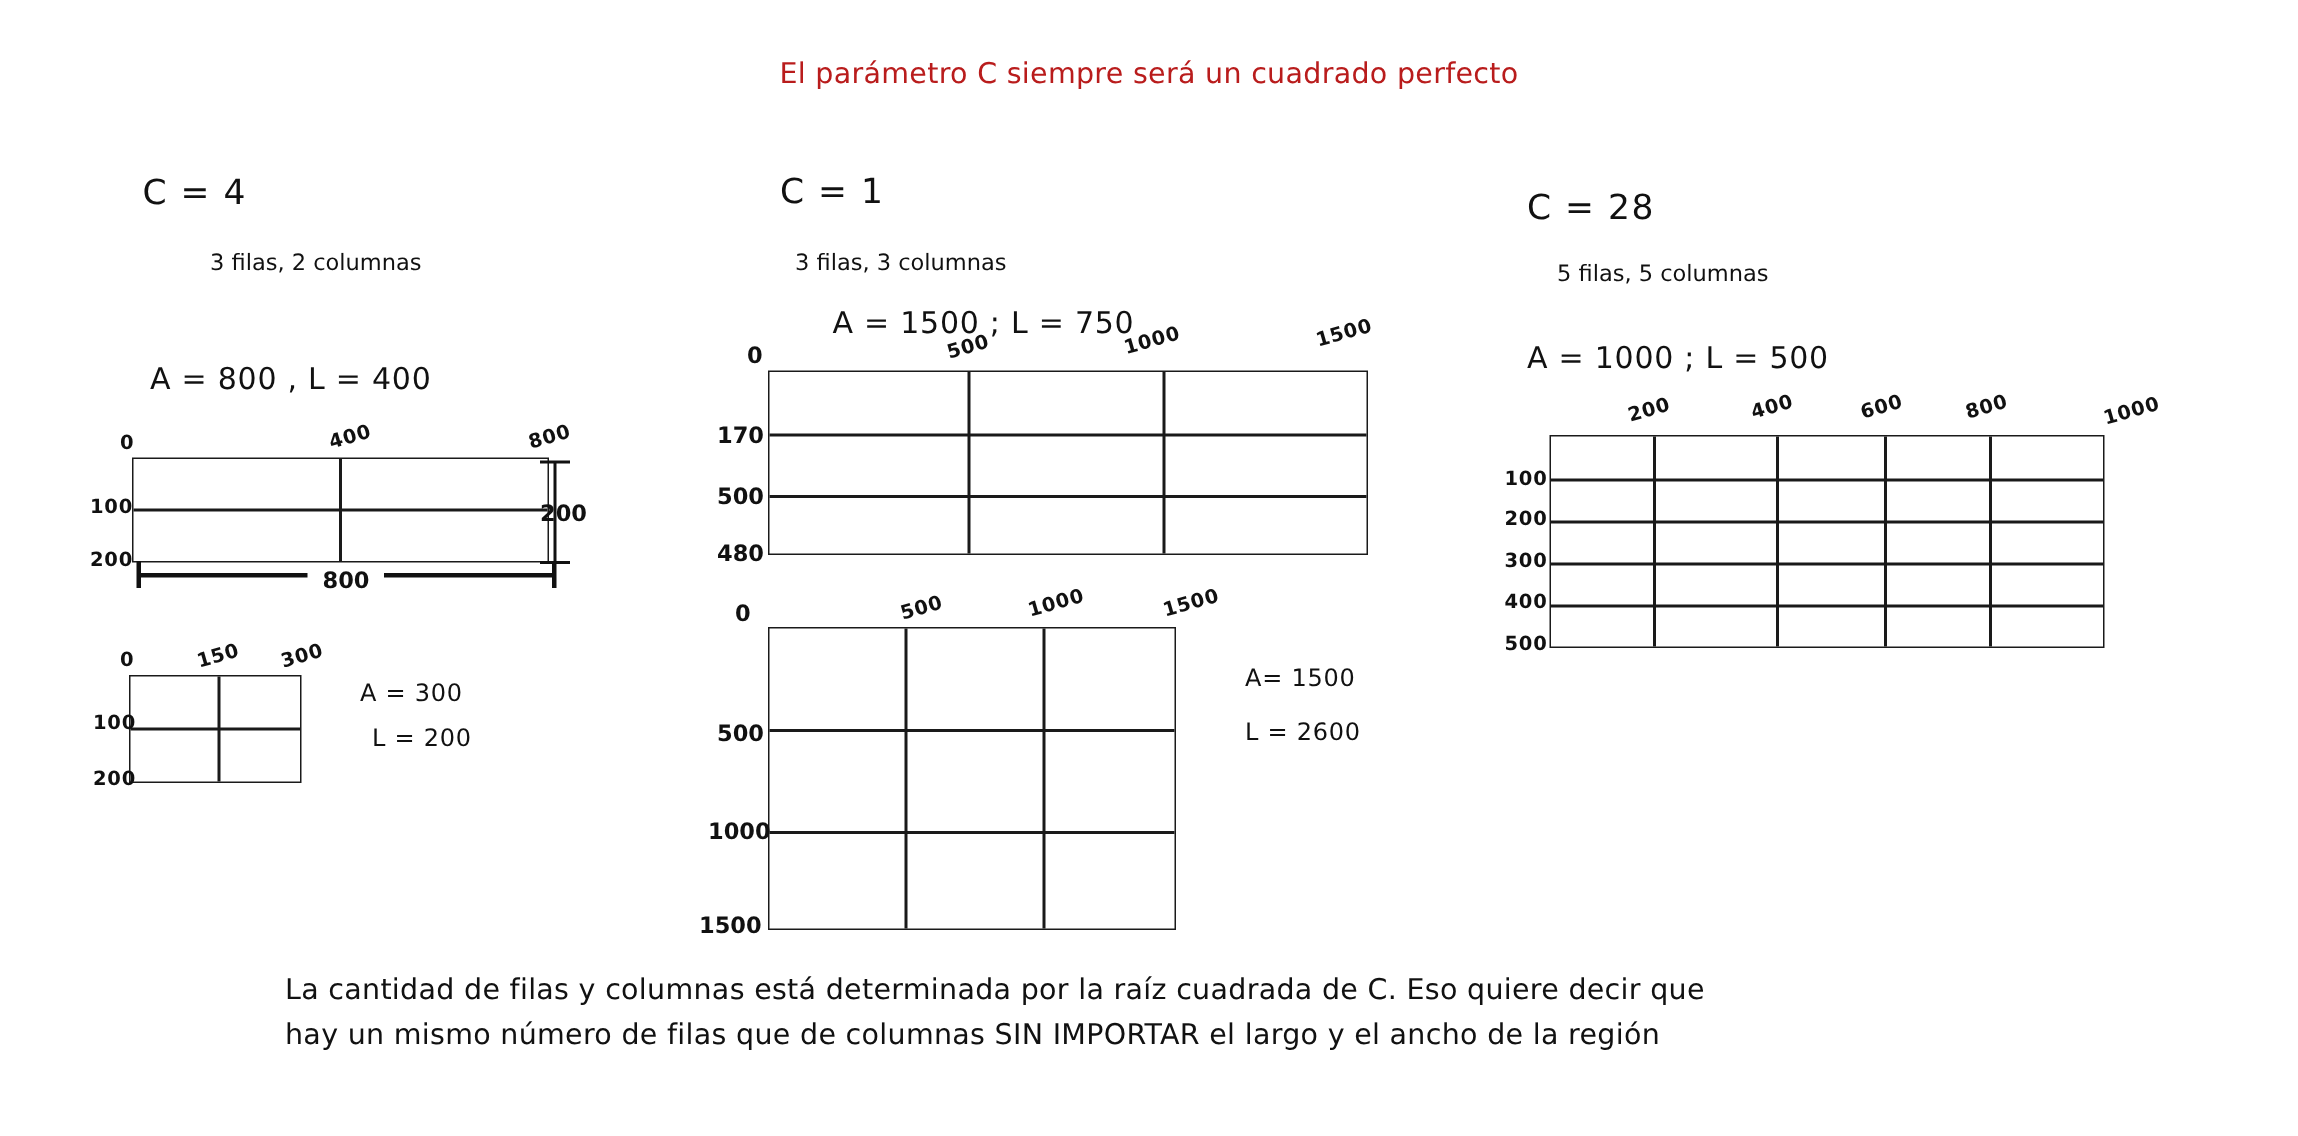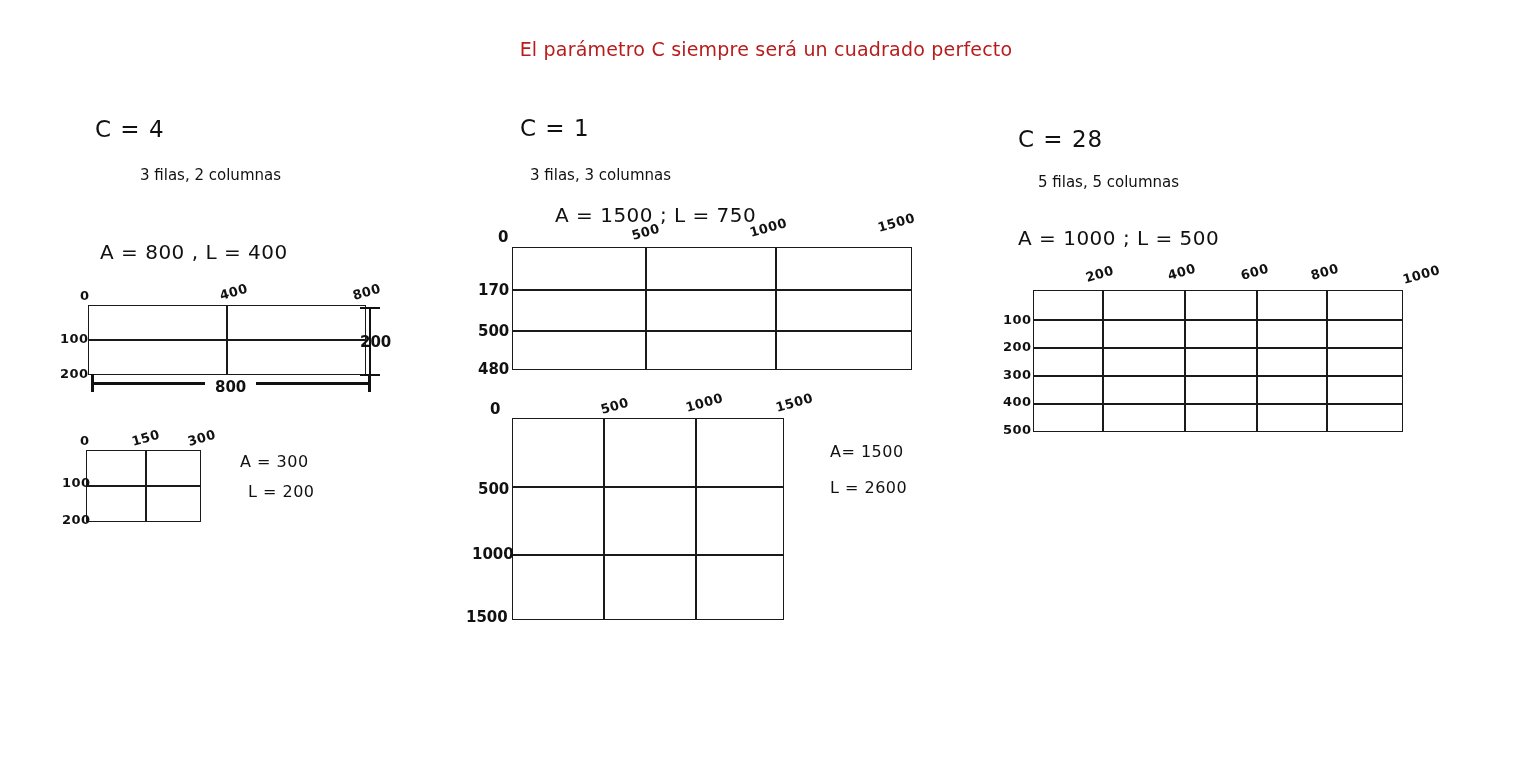--- a/index.html
+++ b/index.html
@@ -179,13 +179,15 @@
 <div class="abs tick tick-rot" style="left:1243px; top:268px;">600</div>
 <div class="abs tick tick-rot" style="left:1313px; top:268px;">800</div>
 <div class="abs tick tick-rot" style="left:1405px; top:272px;">1000</div>
 <div class="abs tick" style="left:1003px; top:312px;">100</div>
 <div class="abs tick" style="left:1003px; top:339px;">200</div>
 <div class="abs tick" style="left:1003px; top:367px;">300</div>
 <div class="abs tick" style="left:1003px; top:394px;">400</div>
 <div class="abs tick" style="left:1003px; top:422px;">500</div>
 
 <div class="abs bottom-note">
+  <div>La cantidad de filas y columnas está determinada por la raíz cuadrada de C. Eso quiere decir que</div>
+  <div>hay un mismo número de filas que de columnas SIN IMPORTAR el largo y el ancho de la región</div>
 </div>
 
 </body></html>

